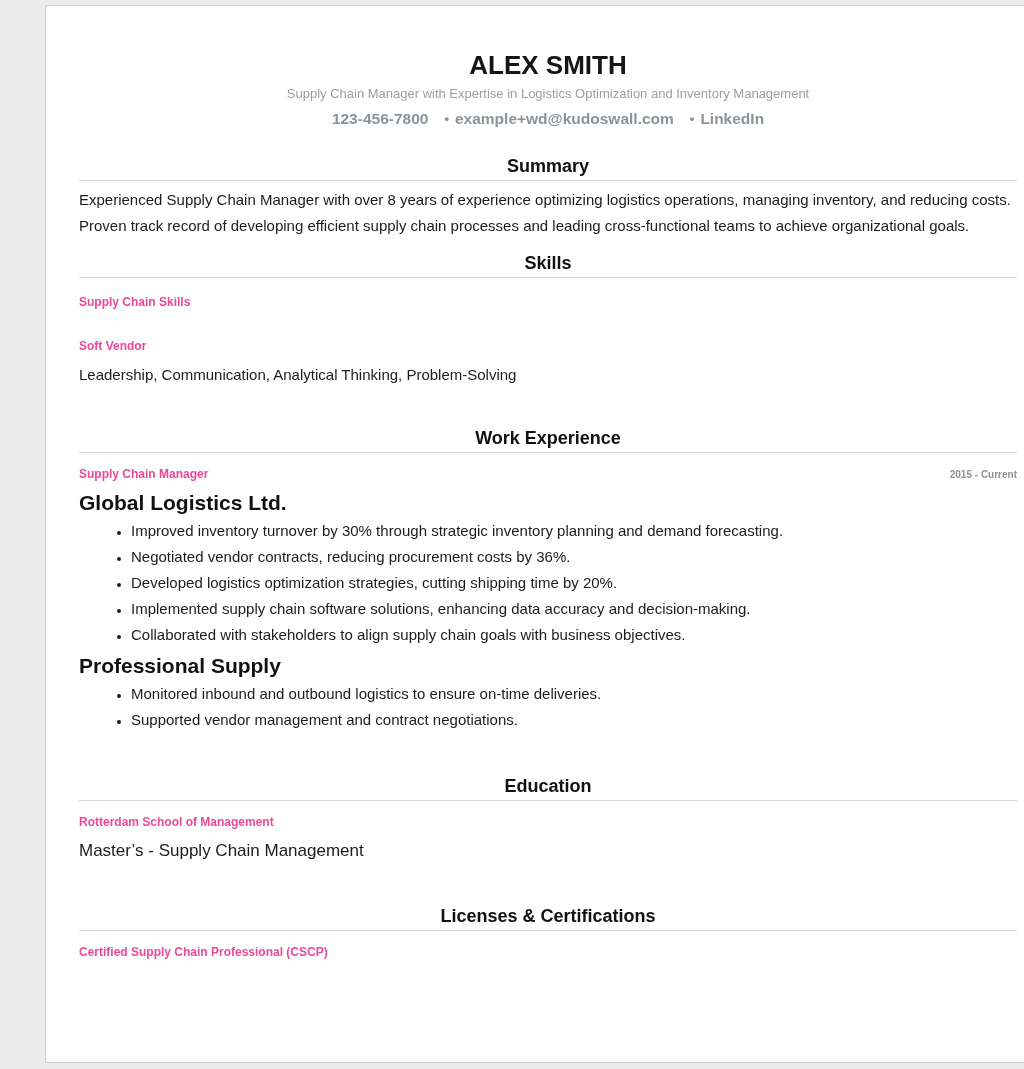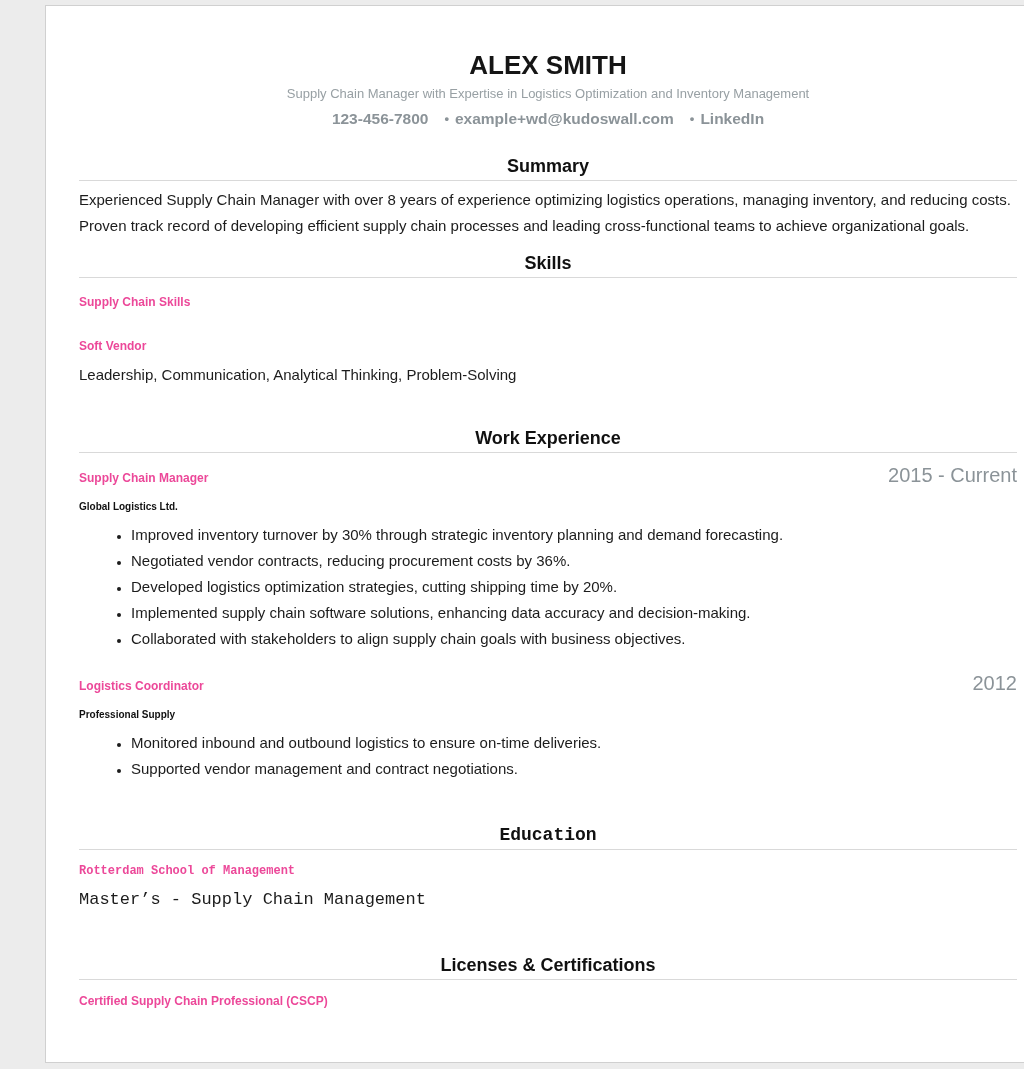--- a/index.html
+++ b/index.html
@@ -58,21 +58,21 @@
     color: #111111;
   }
   hr.rule {
     border: none;
     border-top: 1px solid #d9d9d9;
     margin-top: 3px;
   }
   .sec-summary { margin-top: 26px; }
   .sec-skills  { margin-top: 13px; }
   .sec-work    { margin-top: 42px; }
-  .sec-edu     { margin-top: 42px; font-family: Liberation Mono, monospace; }
+  .sec-edu     { margin-top: 42px; }
   .sec-cert    { margin-top: 44px; }
 
   .body-text {
     font-size: 15px;
     line-height: 26px;
     color: #1c1c1c;
   }
   .sec-summary .body-text { margin-top: 6px; }
 
   .gray-sub {
@@ -91,27 +91,27 @@
   .skill-group + .skill-group .gray-sub { margin-top: 23px; }
 
   
   .job-header {
     display: flex;
     justify-content: space-between;
     align-items: baseline;
     margin-top: 11px;
   }
   .job-dates {
-    font-size: 20px;
-    font-weight: normal;
+    font-size: 10px;
+    font-weight: bold;
     color: #8b9398;
     white-space: nowrap;
   }
   .company {
-    font-size: 10px;
+    font-size: 21px;
     line-height: 21px;
     font-weight: bold;
     margin-top: 7px;
     color: #111111;
   }
   ul.job-bullets {
     margin-top: 5px;
     padding-left: 52px;
     list-style-type: disc;
   }
@@ -176,24 +176,20 @@
       <ul class="job-bullets">
         <li>Improved inventory turnover by 30% through strategic inventory planning and demand forecasting.</li>
         <li>Negotiated vendor contracts, reducing procurement costs by 36%.</li>
         <li>Developed logistics optimization strategies, cutting shipping time by 20%.</li>
         <li>Implemented supply chain software solutions, enhancing data accuracy and decision-making.</li>
         <li>Collaborated with stakeholders to align supply chain goals with business objectives.</li>
       </ul>
     </div>
 
     <div class="job">
-      <div class="job-header">
-        <span class="gray-sub">Logistics Coordinator</span>
-        <span class="job-dates">2012</span>
-      </div>
       <div class="company">Professional Supply</div>
       <ul class="job-bullets">
         <li>Monitored inbound and outbound logistics to ensure on-time deliveries.</li>
         <li>Supported vendor management and contract negotiations.</li>
       </ul>
     </div>
   </div>
 
   <div class="sec-edu">
     <div class="section-title">Education</div>

